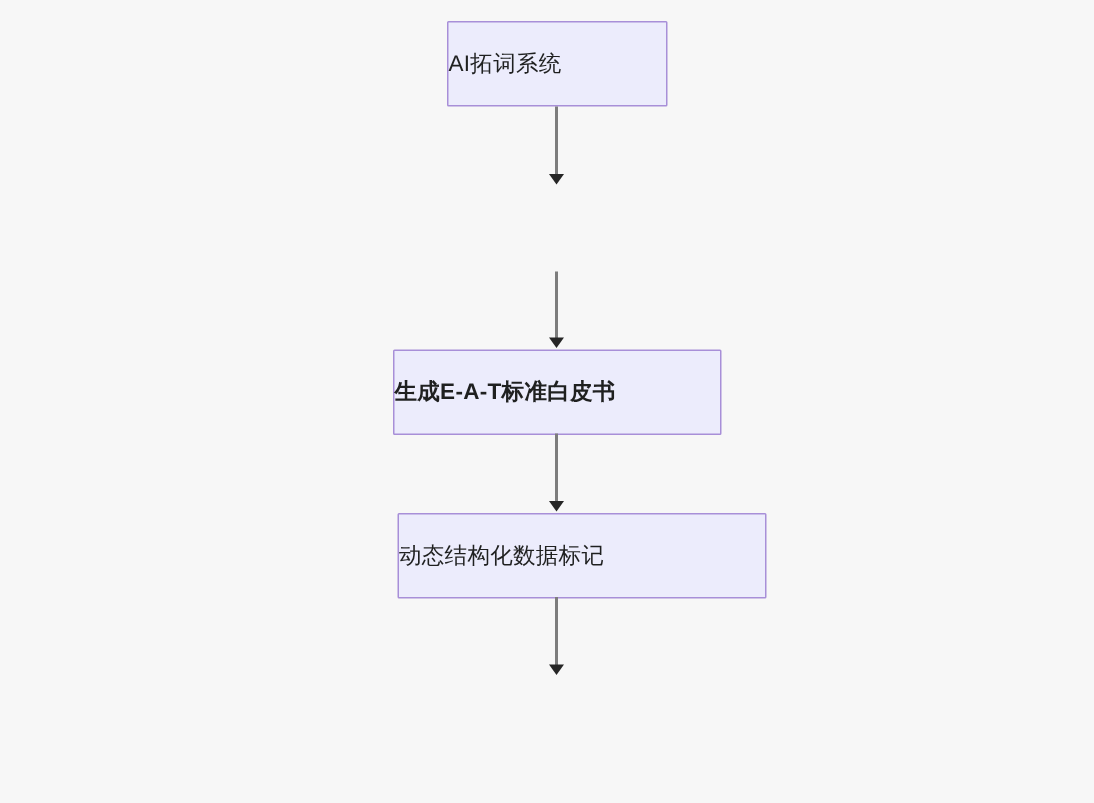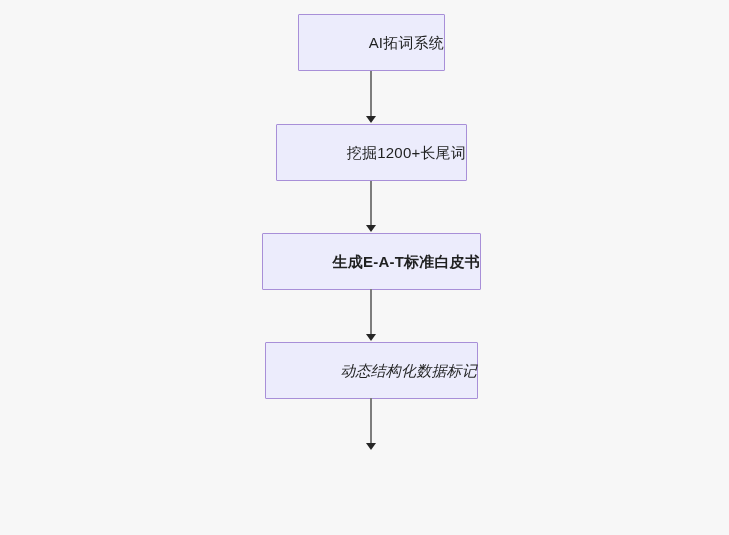--- a/index.html
+++ b/index.html
@@ -19,21 +19,21 @@
     height: 535px;
   }
   .node {
     position: absolute;
     box-sizing: border-box;
     background: #ececfc;
     border: 1.5px solid #a88fd8;
     border-radius: 1px;
     display: flex;
     align-items: center;
-    justify-content: flex-end;
+    justify-content: flex-start;
     color: #1f2020;
     font-size: 15px;
     line-height: 1.2;
     letter-spacing: 0.2px;
     white-space: nowrap;
   }
   .node-label {
     display: block;
   }
   .edge {
@@ -55,35 +55,32 @@
 
 <div id="flowchart">
 
   <div class="node" style="left:298px; top:14px; width:147px; height:57px;">
     <span class="node-label">AI拓词系统</span>
   </div>
 
   <div class="edge" style="left:370px; top:71px; height:46px;"></div>
   <div class="arrowhead" style="left:366px; top:116px;"></div>
 
-  <div class="node" style="left:276px; top:124px; width:191px; height:57px;">
-    <span class="node-label">挖掘1200+长尾词</span>
-  </div>
 
   <div class="edge" style="left:370px; top:181px; height:45px;"></div>
   <div class="arrowhead" style="left:366px; top:225px;"></div>
 
   <div class="node" style="left:262px; top:233px; width:219px; height:57px;font-weight:bold;">
     <span class="node-label">生成E-A-T标准白皮书</span>
   </div>
 
   <div class="edge" style="left:370px; top:289px; height:46px;"></div>
   <div class="arrowhead" style="left:366px; top:334px;"></div>
 
-  <div class="node" style="left:265px; top:342px; width:213px; height:57px;font-style:italic;">
+  <div class="node" style="left:265px; top:342px; width:246px; height:57px;">
     <span class="node-label">动态结构化数据标记</span>
   </div>
 
   <div class="edge" style="left:370px; top:398px; height:46px;"></div>
   <div class="arrowhead" style="left:366px; top:443px;"></div>
 
 
 </div>
 
 </body></html>

